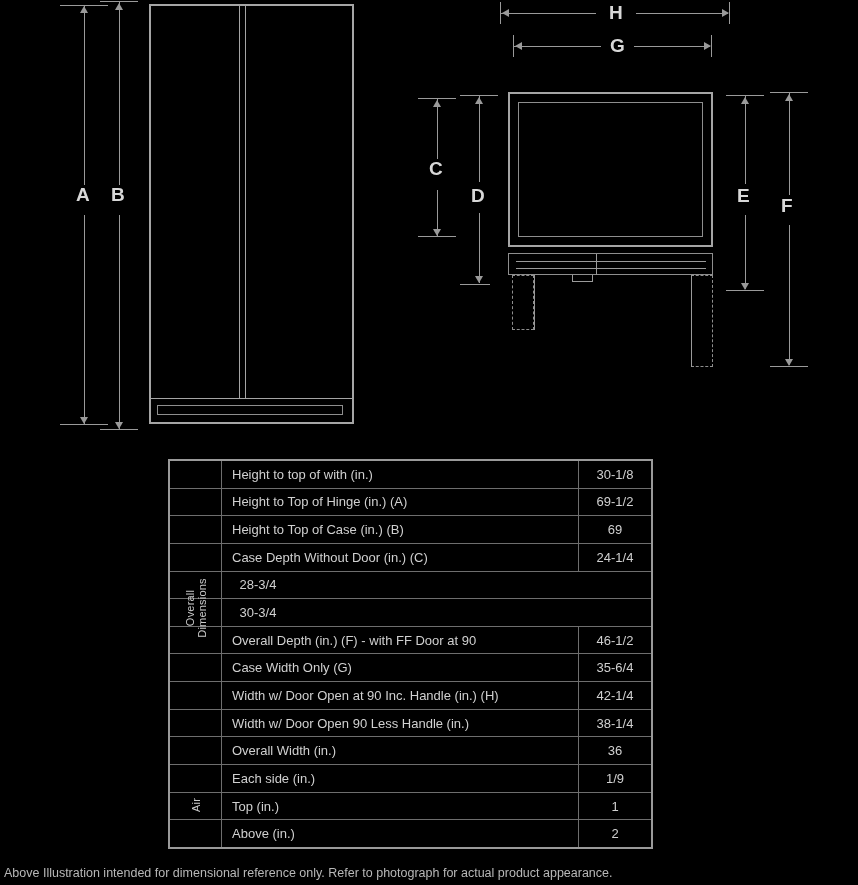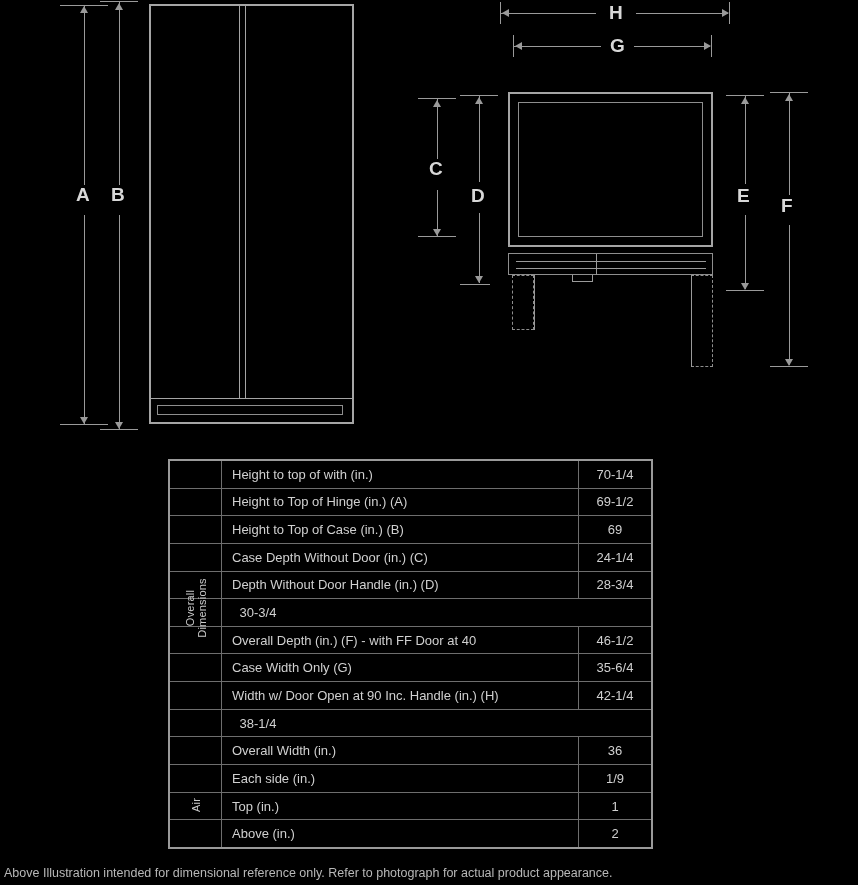--- a/index.html
+++ b/index.html
@@ -312,63 +312,63 @@
   <div class="arw arw-down" style="left:785px; top:359px;"></div>
   <div class="dimlabel" style="left:779px; top:196px;">F</div>
 
   <div class="spec-table">
     <div class="spec-rows" id="spec-rows">
         <div class="spec-row">
           <div class="grp-cell">
             <div class="grp-label" style="top: 550%;">Overall<br>Dimensions</div>
           </div>
           <div class="label-cell">Height to top of with (in.)</div>
-          <div class="value-cell">70-1/4</div>
+          <div class="value-cell">30-1/8</div>
         </div>
         <div class="spec-row">
           <div class="grp-cell"></div>
           <div class="label-cell">Height to Top of Hinge (in.) (A)</div>
           <div class="value-cell">69-1/2</div>
         </div>
         <div class="spec-row">
           <div class="grp-cell"></div>
           <div class="label-cell">Height to Top of Case (in.) (B)</div>
           <div class="value-cell">69</div>
         </div>
         <div class="spec-row">
           <div class="grp-cell"></div>
           <div class="label-cell">Case Depth Without Door (in.) (C)</div>
           <div class="value-cell">24-1/4</div>
         </div>
         <div class="spec-row">
           <div class="grp-cell"></div>
-          <div class="label-cell">Depth Without Door Handle (in.) (D)</div>
           <div class="value-cell">28-3/4</div>
         </div>
         <div class="spec-row">
           <div class="grp-cell"></div>
           <div class="value-cell">30-3/4</div>
         </div>
         <div class="spec-row">
           <div class="grp-cell"></div>
-          <div class="label-cell">Overall Depth (in.) (F) - with FF Door at 40</div>
+          <div class="label-cell">Overall Depth (in.) (F) - with FF Door at 90</div>
           <div class="value-cell">46-1/2</div>
         </div>
         <div class="spec-row">
           <div class="grp-cell"></div>
           <div class="label-cell">Case Width Only (G)</div>
           <div class="value-cell">35-6/4</div>
         </div>
         <div class="spec-row">
           <div class="grp-cell"></div>
           <div class="label-cell">Width w/ Door Open at 90 Inc. Handle (in.) (H)</div>
           <div class="value-cell">42-1/4</div>
         </div>
         <div class="spec-row">
           <div class="grp-cell"></div>
+          <div class="label-cell">Width w/ Door Open 90 Less Handle (in.)</div>
           <div class="value-cell">38-1/4</div>
         </div>
         <div class="spec-row">
           <div class="grp-cell"></div>
           <div class="label-cell">Overall Width (in.)</div>
           <div class="value-cell">36</div>
         </div>
         <div class="spec-row">
           <div class="grp-cell">
             <div class="grp-label" style="top: 150%;">Air</div>

